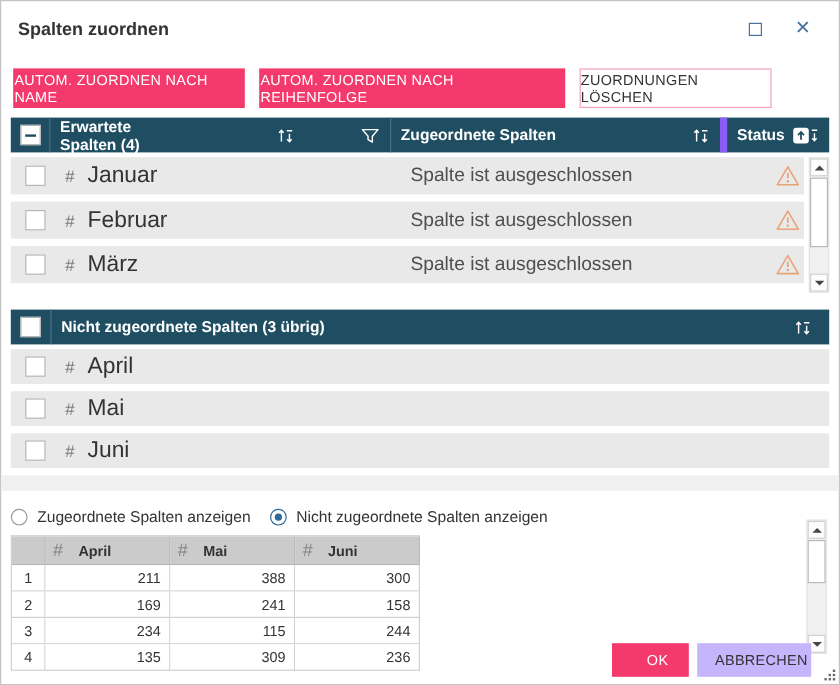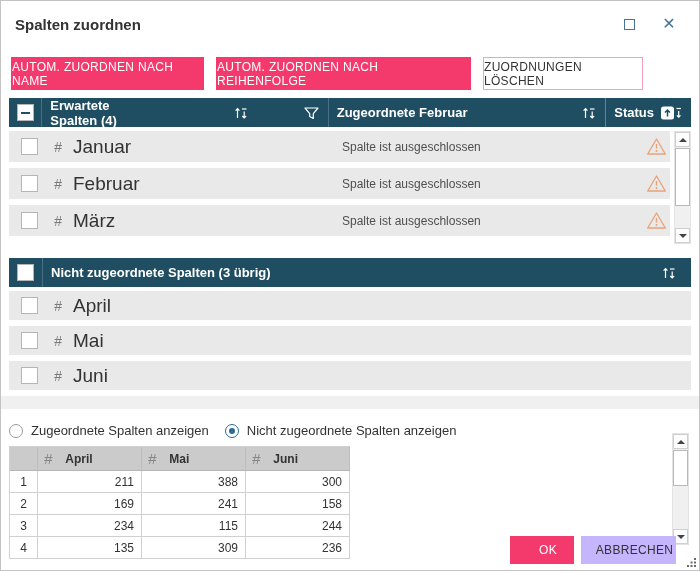--- a/index.html
+++ b/index.html
@@ -25,33 +25,33 @@
   .btn-outline { background:#fff; color:#333; border:1px solid #f4a0b8; }
   .btn-1 { width:193px; } .btn-2 { width:255px; } .btn-3 { width:160px; }
 
   
   .grid { margin:8px 8px 0 8px; }
   .grid-header { background:#1f4e63; color:#fff; height:29px; display:flex; align-items:center; font-size:13px; font-weight:600; }
   .hcell { display:flex; align-items:center; height:100%; padding:0 8px; }
   .hcell-cb { width:34px; border-right:1px solid #48708a; justify-content:center; padding:0; }
   .hcell-expected { width:291px;gap:48px; }
   .hcell-mapped { width:283px; border-left:1px solid #48708a; }
-  .hcell-status { flex:1; border-left:1px solid #8b5cf6; }
+  .hcell-status { flex:1; border-left:6px solid #8b5cf6; }
   .hspacer { flex:1; }
 
   .checkbox { width:17px; height:17px; background:#fff; border:1px solid #b5b5b5; position:relative; cursor:pointer; flex:none; }
   .checkbox.indeterminate::after { content:""; position:absolute; left:3px; top:6.5px; width:9px; height:2px; background:#1f4e63; }
 
   .grid-body { display:flex; margin-top:4px; }
   .rows-col { flex:1; }
   .lrow { height:31px; background:#e9e9e9; display:flex; align-items:center; padding-left:12px; position:relative; margin-bottom:6px; cursor:pointer; }
   .lrow:last-child { margin-bottom:0; }
   .hash { color:#7a7a7a; font-size:14px; font-style:italic; margin:0 0 0 13px; width:14px; text-align:center; }
   .rowname { font-size:19px; color:#333; margin-left:8px; }
-  .mapped-text { position:absolute; left:333px; font-size:12px; color:#4f4f4f; }
+  .mapped-text { position:absolute; left:333px; font-size:16px; color:#4f4f4f; }
   .warn-wrap { position:absolute; left:637px; top:6px; }
 
   
   .vscroll { width:17px; margin-left:4px; background:#f0f0f0; position:relative; border:1px solid #e3e3e3; }
   .sb-btn { position:absolute; left:0; width:15px; height:15px; background:#fdfdfd; border:1px solid #cfcfcf; display:flex; align-items:center; justify-content:center; cursor:pointer; }
   .sb-up { top:0; } .sb-down { bottom:0; }
   .tri-up { width:0; height:0; border-left:4px solid transparent; border-right:4px solid transparent; border-bottom:4px solid #444; }
   .tri-down { width:0; height:0; border-left:4px solid transparent; border-right:4px solid transparent; border-top:4px solid #444; }
   .sb-thumb { position:absolute; left:0; width:15px; background:#fff; border:1px solid #b9b9b9; cursor:pointer; }
   .scroll1 { height:113px; }
@@ -131,21 +131,21 @@
               <path d="M11.2 6.5 V12.8 M9.3 11 L11.2 13 L13.1 11" stroke="#fff" stroke-width="1.2" fill="none"></path>
             </svg>
         </span>
         <span class="micon">
           <svg width="17" height="16" viewBox="0 0 17 16">
               <path d="M2 3 H15 L10.3 8.6 V13.4 L6.7 11.4 V8.6 Z" stroke="#fff" stroke-width="1.2" fill="none" stroke-linejoin="round"></path>
             </svg>
         </span>
       </div>
       <div class="hcell hcell-mapped">
-        <span>Zugeordnete Februar</span>
+        <span>Zugeordnete Spalten</span>
         <span class="hspacer"></span>
         <span class="micon">
           <svg width="16" height="16" viewBox="0 0 16 16">
               <path d="M4.5 13 V3.8 M2.6 5.6 L4.5 3.6 L6.4 5.6" stroke="#fff" stroke-width="1.2" fill="none"></path>
               <path d="M9 4 H13.5" stroke="#fff" stroke-width="1.2"></path>
               <path d="M11.2 6.5 V12.8 M9.3 11 L11.2 13 L13.1 11" stroke="#fff" stroke-width="1.2" fill="none"></path>
             </svg>
         </span>
       </div>
       <div class="hcell hcell-status">

